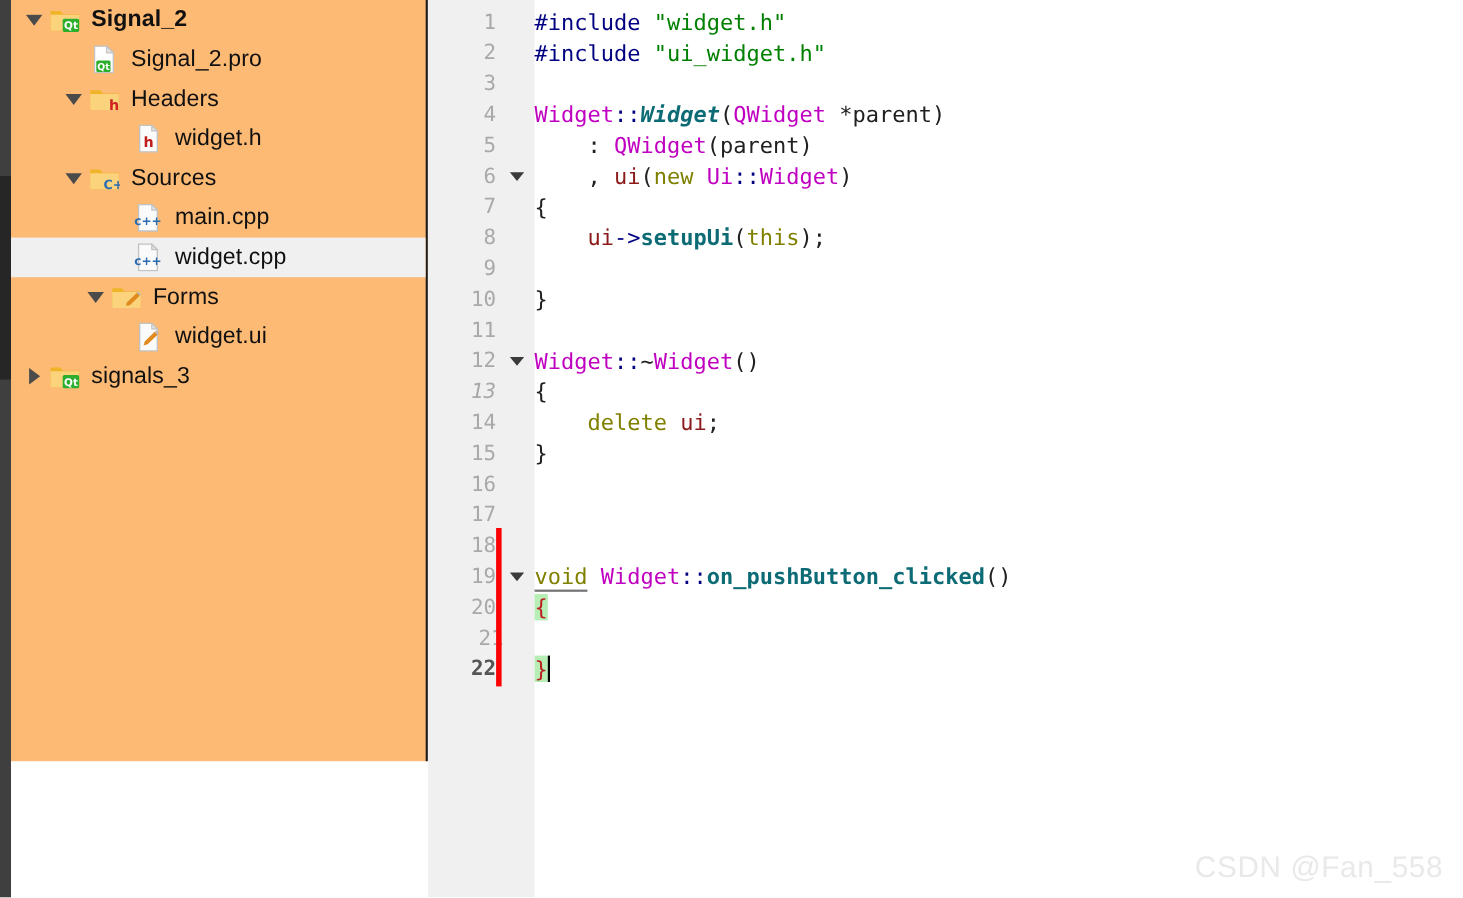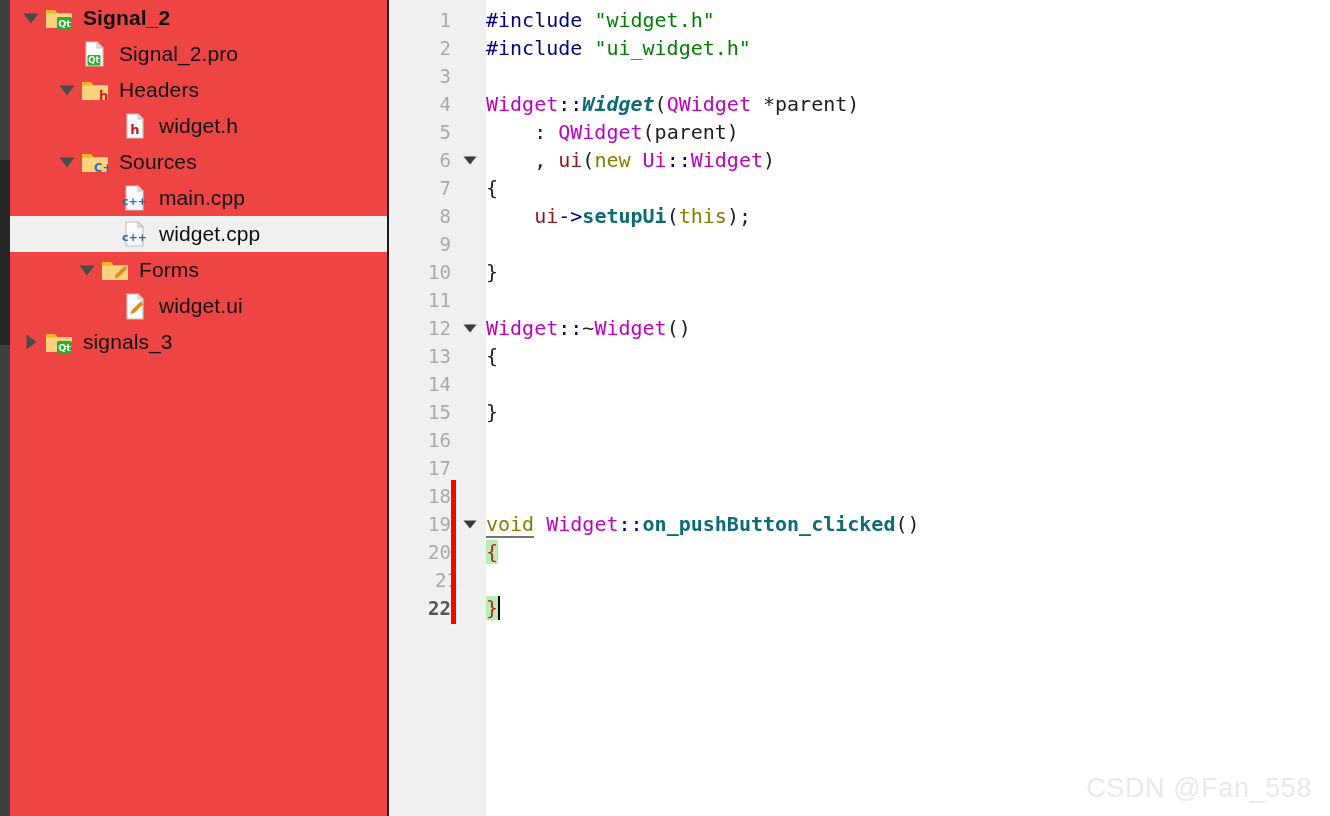--- a/index.html
+++ b/index.html
@@ -34,23 +34,23 @@
     top: 160px;
     width: 10px;
     height: 185px;
     background: #262626;
   }
 
   
   .sidebar {
     position: relative;
     width: 379px;
-    height: 816px;
+    height: 692px;
     flex: 0 0 379px;
-    background: #ef4444;
+    background: #fdba74;
     border-right: 2px solid #1c1c1c;
     overflow: hidden;
   }
 
   .tree-row {
     position: relative;
     display: flex;
     align-items: center;
     height: 36px;
     width: 100%;
@@ -348,21 +348,21 @@
         <div class="gutter-line" style="top: 62px;">3</div>
         <div class="gutter-line" style="top: 90px;">4</div>
         <div class="gutter-line" style="top: 118px;">5</div>
         <div class="gutter-line" style="top: 146px;">6</div>
         <div class="gutter-line" style="top: 174px;">7</div>
         <div class="gutter-line" style="top: 202px;">8</div>
         <div class="gutter-line" style="top: 230px;">9</div>
         <div class="gutter-line" style="top: 258px;">10</div>
         <div class="gutter-line" style="top: 286px;">11</div>
         <div class="gutter-line" style="top: 314px;">12</div>
-        <div class="gutter-line" style="top: 342px;">13</div>
+        <div class="gutter-line" style="top: 342px; font-style: italic;">13</div>
         <div class="gutter-line" style="top: 370px;">14</div>
         <div class="gutter-line" style="top: 398px;">15</div>
         <div class="gutter-line" style="top: 426px;">16</div>
         <div class="gutter-line" style="top: 454px;">17</div>
         <div class="gutter-line" style="top: 482px; padding-left: 28px;">18</div>
         <div class="gutter-line" style="top: 510px;">19</div>
         <div class="gutter-line" style="top: 538px;">20</div>
         <div class="gutter-line" style="top: 566px; padding-left: 46px;">21</div>
         <div class="gutter-line current" style="top: 594px;">22</div>
         <div class="fold-marker" style="top: 146px;">
@@ -389,20 +389,21 @@
         <div class="code-line" style="top: 118px;">    : <span class="tk-type">QWidget</span>(parent)</div>
         <div class="code-line" style="top: 90px;"><span class="tk-type">Widget</span><span class="tk-arrow">::</span><span class="tk-funcd">Widget</span>(<span class="tk-type">QWidget</span> *parent)</div>
         <div class="code-line" style="top: 146px;">    , <span class="tk-member">ui</span>(<span class="tk-kw">new</span> <span class="tk-type">Ui</span><span class="tk-arrow">::</span><span class="tk-type">Widget</span>)</div>
         <div class="code-line" style="top: 174px;">{</div>
         <div class="code-line" style="top: 202px;">    <span class="tk-member">ui</span><span class="tk-arrow">-&gt;</span><span class="tk-func">setupUi</span>(<span class="tk-kw">this</span>);</div>
         <div class="code-line" style="top: 230px;">&nbsp;</div>
         <div class="code-line" style="top: 258px;">}</div>
         <div class="code-line" style="top: 286px;">&nbsp;</div>
         <div class="code-line" style="top: 314px;"><span class="tk-type">Widget</span><span class="tk-arrow">::</span>~<span class="tk-type">Widget</span>()</div>
         <div class="code-line" style="top: 342px;">{</div>
+        <div class="code-line" style="top: 370px;">    <span class="tk-kw">delete</span> <span class="tk-member">ui</span>;</div>
         <div class="code-line" style="top: 398px;">}</div>
         <div class="code-line" style="top: 426px;">&nbsp;</div>
         <div class="code-line" style="top: 454px;">&nbsp;</div>
         <div class="code-line" style="top: 482px;">&nbsp;</div>
         <div class="code-line" style="top: 510px;"><span class="tk-kwu">void</span> <span class="tk-type">Widget</span><span class="tk-arrow">::</span><span class="tk-func">on_pushButton_clicked</span>()</div>
         <div class="code-line" style="top: 538px;"><span class="tk-brace-hl">{</span></div>
         <div class="code-line" style="top: 566px;">&nbsp;</div>
         <div class="code-line" style="top: 594px;"><span class="tk-brace-hl">}</span><span class="caret"></span></div>
       </div>
     <div class="watermark">CSDN @Fan_558</div>

